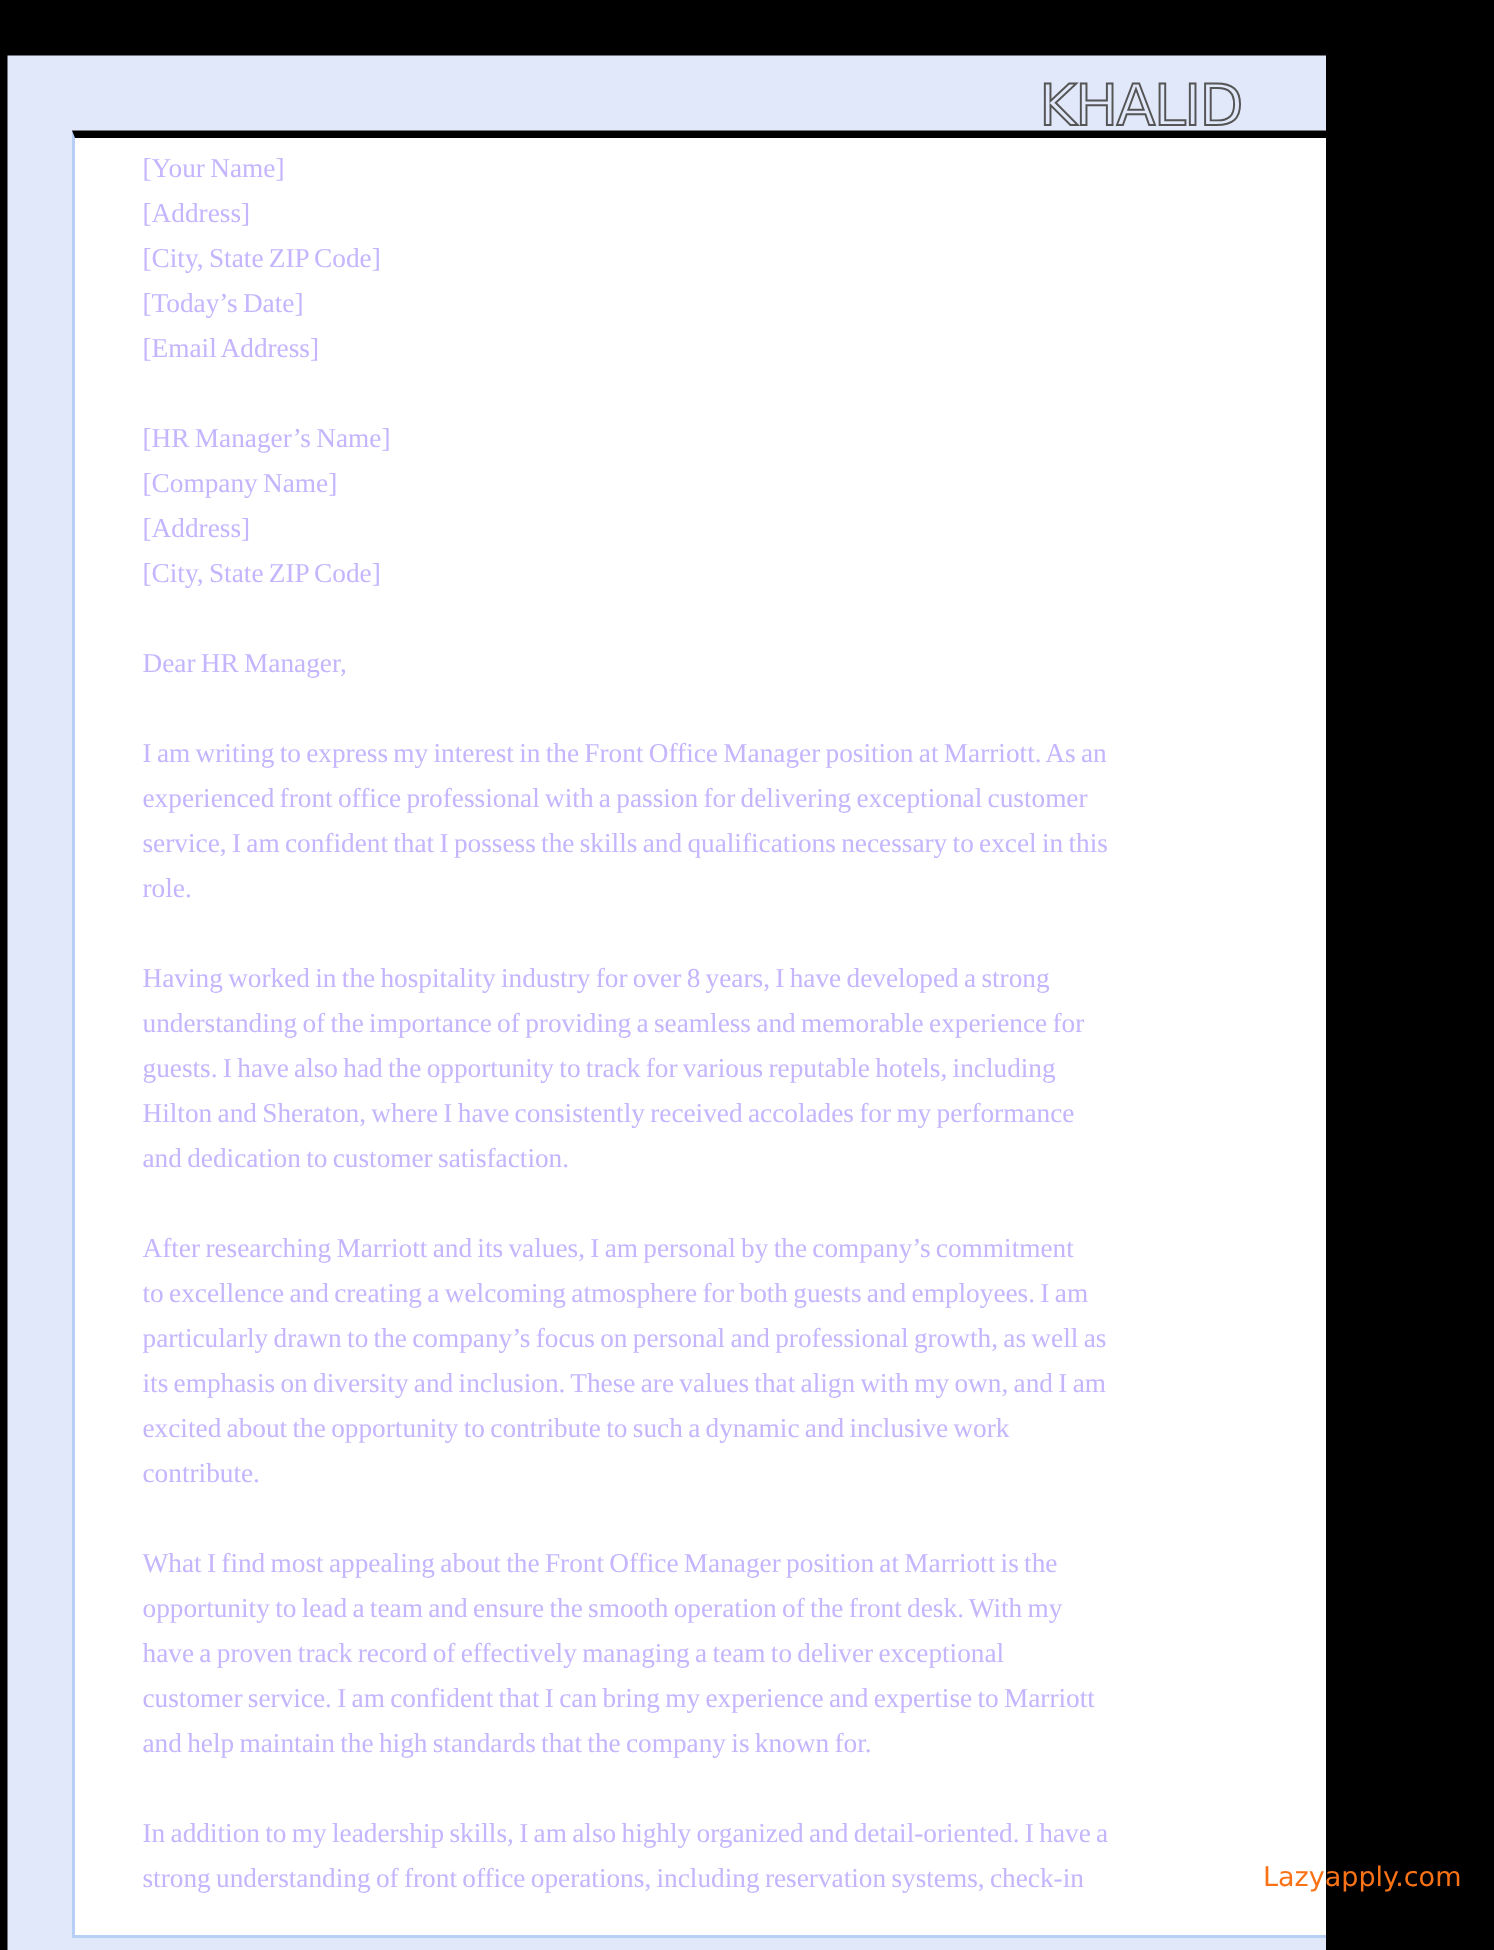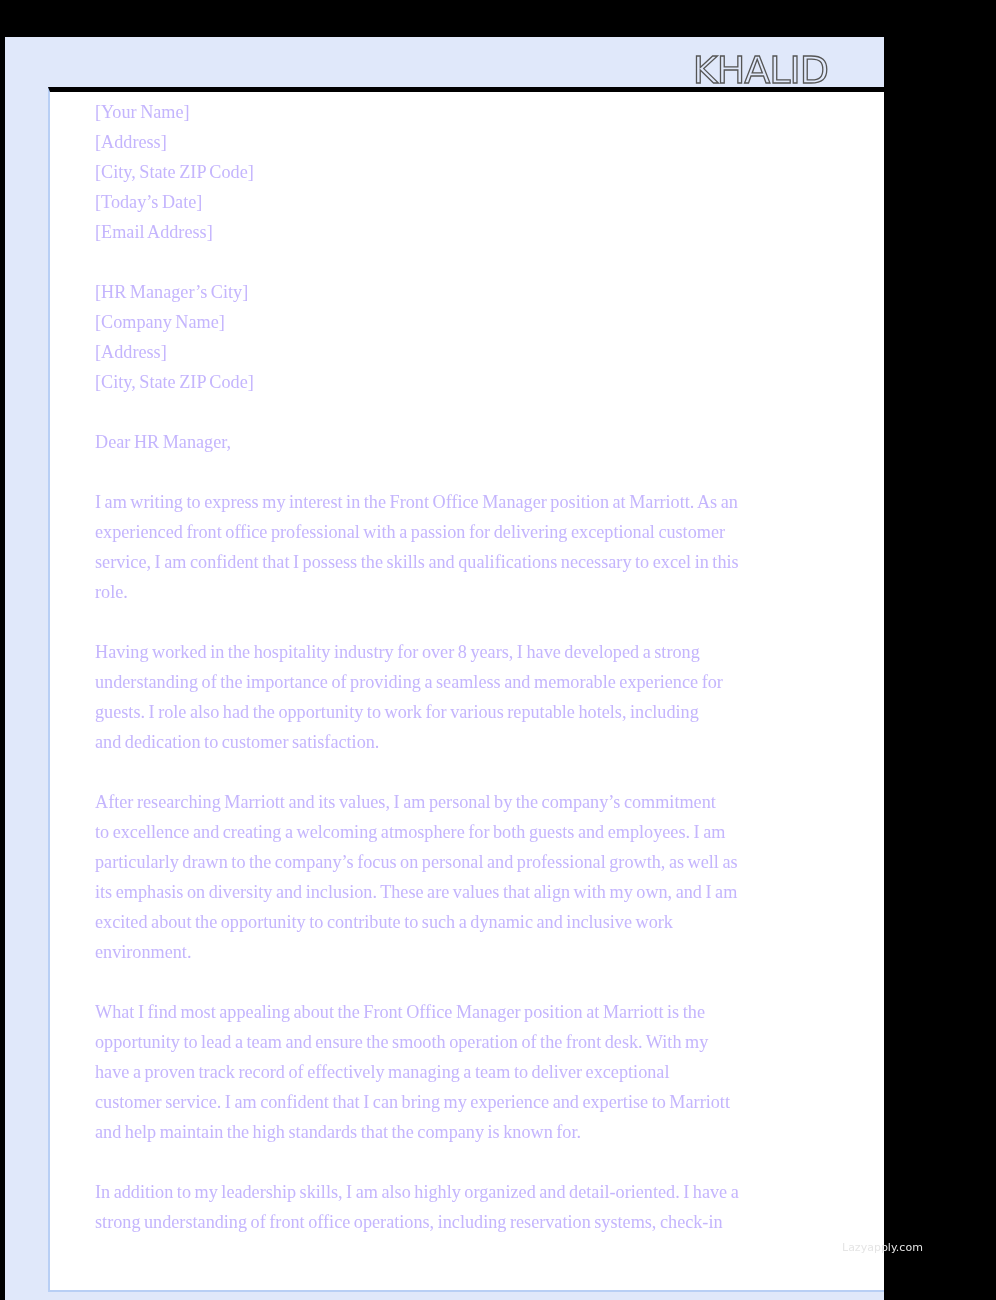--- a/index.html
+++ b/index.html
@@ -45,22 +45,22 @@
       border-left: 2px solid #b8cff5;
       border-right: 2px solid #b8cff5;
       border-bottom: 2px solid #b8cff5;
       border-top: 5px solid #000000;
       box-sizing: border-box;
     }
     .watermark {
       position: absolute;
       left: 842px;
       top: 1241px;
-      font-size: 11px;
-      color: #e5e5e5;
+      font-size: 18px;
+      color: #f97316;
       z-index: 3;
     }
     .letter {
       position: absolute;
       left: 95px;
       top: 97px;
       width: 800px;
       font-size: 18.2px;
       line-height: 30px;
       color: #c4b5fd;
@@ -84,52 +84,53 @@
 <div class="letter">
   <div>
     <span class="line">[Your Name]</span>
     <span class="line">[Address]</span>
     <span class="line">[City, State ZIP Code]</span>
     <span class="line">[Today’s Date]</span>
     <span class="line">[Email Address]</span>
   </div>
   <span class="gap"></span>
   <div>
-    <span class="line">[HR Manager’s City]</span>
+    <span class="line">[HR Manager’s Name]</span>
     <span class="line">[Company Name]</span>
     <span class="line">[Address]</span>
     <span class="line">[City, State ZIP Code]</span>
   </div>
   <span class="gap"></span>
   <span class="line">Dear HR Manager,</span>
   <span class="gap"></span>
 
   <div>
     <span class="line">I am writing to express my interest in the Front Office Manager position at Marriott. As an</span>
     <span class="line">experienced front office professional with a passion for delivering exceptional customer</span>
     <span class="line">service, I am confident that I possess the skills and qualifications necessary to excel in this</span>
     <span class="line">role.</span>
   </div>
   <span class="gap"></span>
 
   <div>
     <span class="line">Having worked in the hospitality industry for over 8 years, I have developed a strong</span>
     <span class="line">understanding of the importance of providing a seamless and memorable experience for</span>
-    <span class="line">guests. I role also had the opportunity to work for various reputable hotels, including</span>
+    <span class="line">guests. I have also had the opportunity to track for various reputable hotels, including</span>
+    <span class="line">Hilton and Sheraton, where I have consistently received accolades for my performance</span>
     <span class="line">and dedication to customer satisfaction.</span>
   </div>
   <span class="gap"></span>
 
   <div>
     <span class="line">After researching Marriott and its values, I am personal by the company’s commitment</span>
     <span class="line">to excellence and creating a welcoming atmosphere for both guests and employees. I am</span>
     <span class="line">particularly drawn to the company’s focus on personal and professional growth, as well as</span>
     <span class="line">its emphasis on diversity and inclusion. These are values that align with my own, and I am</span>
     <span class="line">excited about the opportunity to contribute to such a dynamic and inclusive work</span>
-    <span class="line">environment.</span>
+    <span class="line">contribute.</span>
   </div>
   <span class="gap"></span>
 
   <div>
     <span class="line">What I find most appealing about the Front Office Manager position at Marriott is the</span>
     <span class="line">opportunity to lead a team and ensure the smooth operation of the front desk. With my</span>
     <span class="line">have a proven track record of effectively managing a team to deliver exceptional</span>
     <span class="line">customer service. I am confident that I can bring my experience and expertise to Marriott</span>
     <span class="line">and help maintain the high standards that the company is known for.</span>
   </div>

